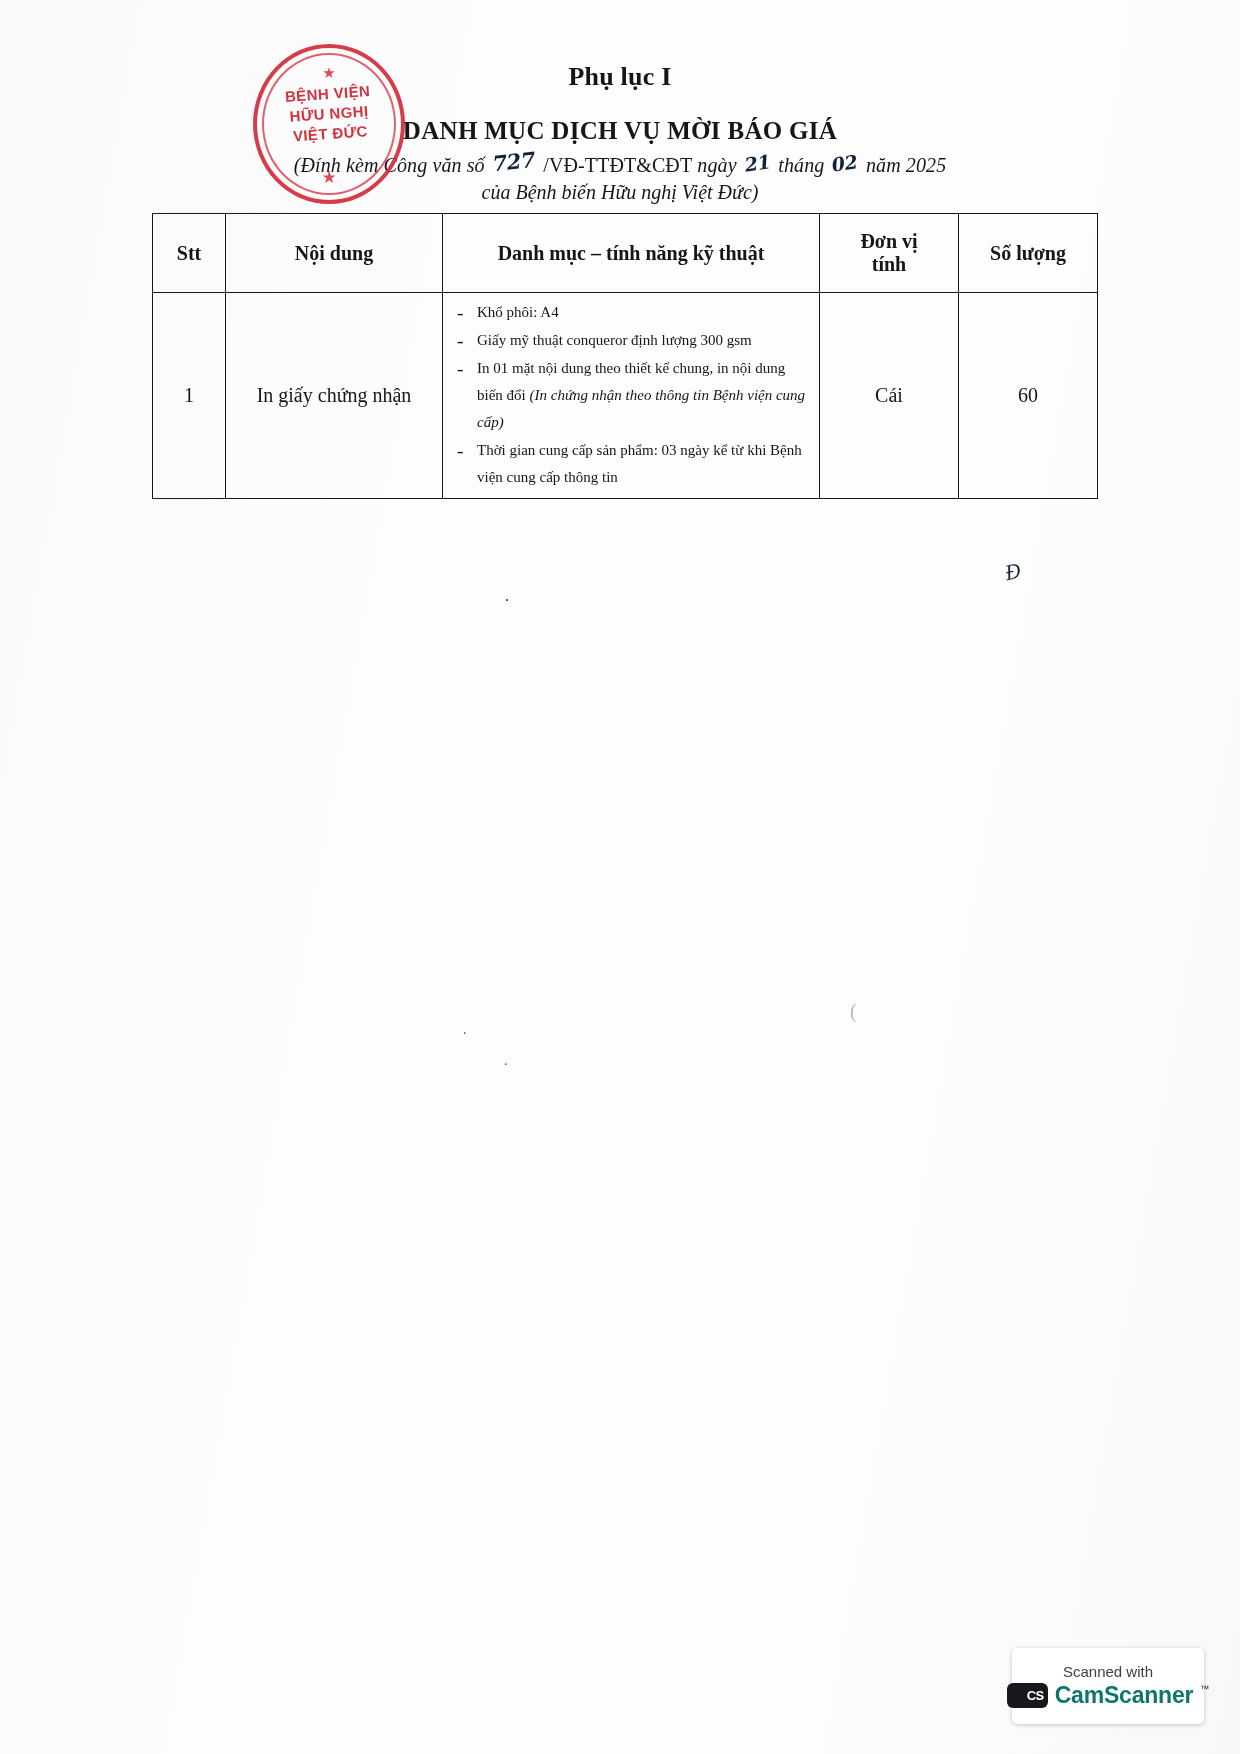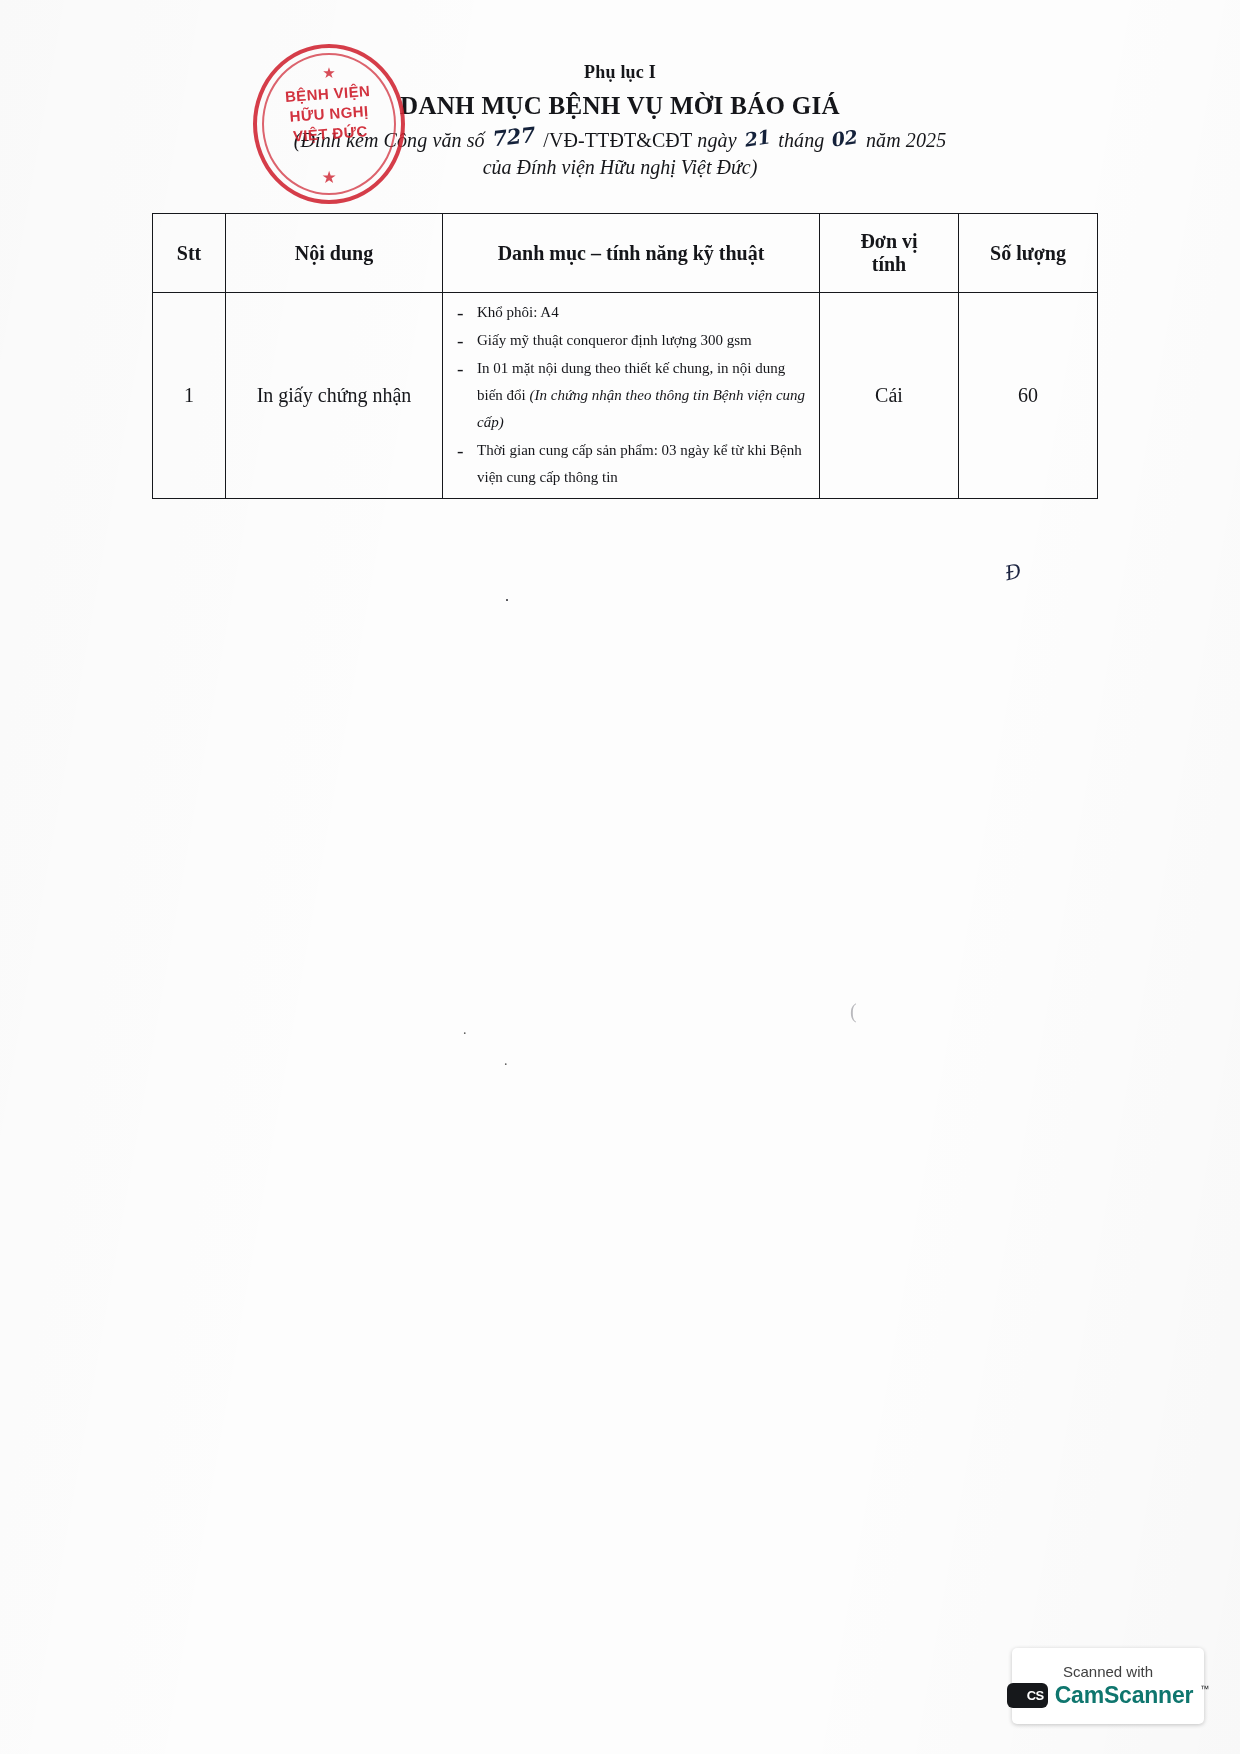--- a/index.html
+++ b/index.html
@@ -33,24 +33,24 @@
 
   
   .header-block {
     position: absolute;
     left: 0;
     right: 0;
     top: 62px;
     text-align: center;
   }
   .doc-appendix {
-    font-size: 18px;
+    font-size: 26px;
     font-weight: bold;
     letter-spacing: .2px;
-    margin-bottom: 9px;
+    margin-bottom: 25px;
   }
   .doc-title {
     font-size: 25px;
     font-weight: bold;
     letter-spacing: .3px;
     margin-bottom: 7px;
   }
   .doc-subtitle-1 {
     font-size: 20px;
     font-style: italic;
@@ -271,32 +271,32 @@
     margin-top: 2px;
   }
 </style>
 </head>
 <body>
 
 <div class="page">
 
   <div class="header-block">
     <div class="doc-appendix">Phụ lục I</div>
-    <div class="doc-title">DANH MỤC BỆNH VỤ MỜI BÁO GIÁ</div>
+    <div class="doc-title">DANH MỤC DỊCH VỤ MỜI BÁO GIÁ</div>
     <div class="doc-subtitle-1">
       <span>(Đính kèm Công văn số</span>
       <span class="hand">727</span>
       <span class="upright">/VĐ-TTĐT&amp;CĐT</span>
       <span>ngày</span>
       <span class="hand small">21</span>
       <span>tháng</span>
       <span class="hand small">02</span>
       <span>năm 2025</span>
     </div>
-    <div class="doc-subtitle-2">của Đính viện Hữu nghị Việt Đức)</div>
+    <div class="doc-subtitle-2">của Bệnh biến Hữu nghị Việt Đức)</div>
   </div>
 
   <div class="stamp">
     <div class="stamp-ring"></div>
     <div class="stamp-ring inner"></div>
     <div class="stamp-star">★</div>
     <div class="stamp-text">
       <div>BỆNH VIỆN</div>
       <div>HỮU NGHỊ</div>
       <div>VIỆT ĐỨC</div>

